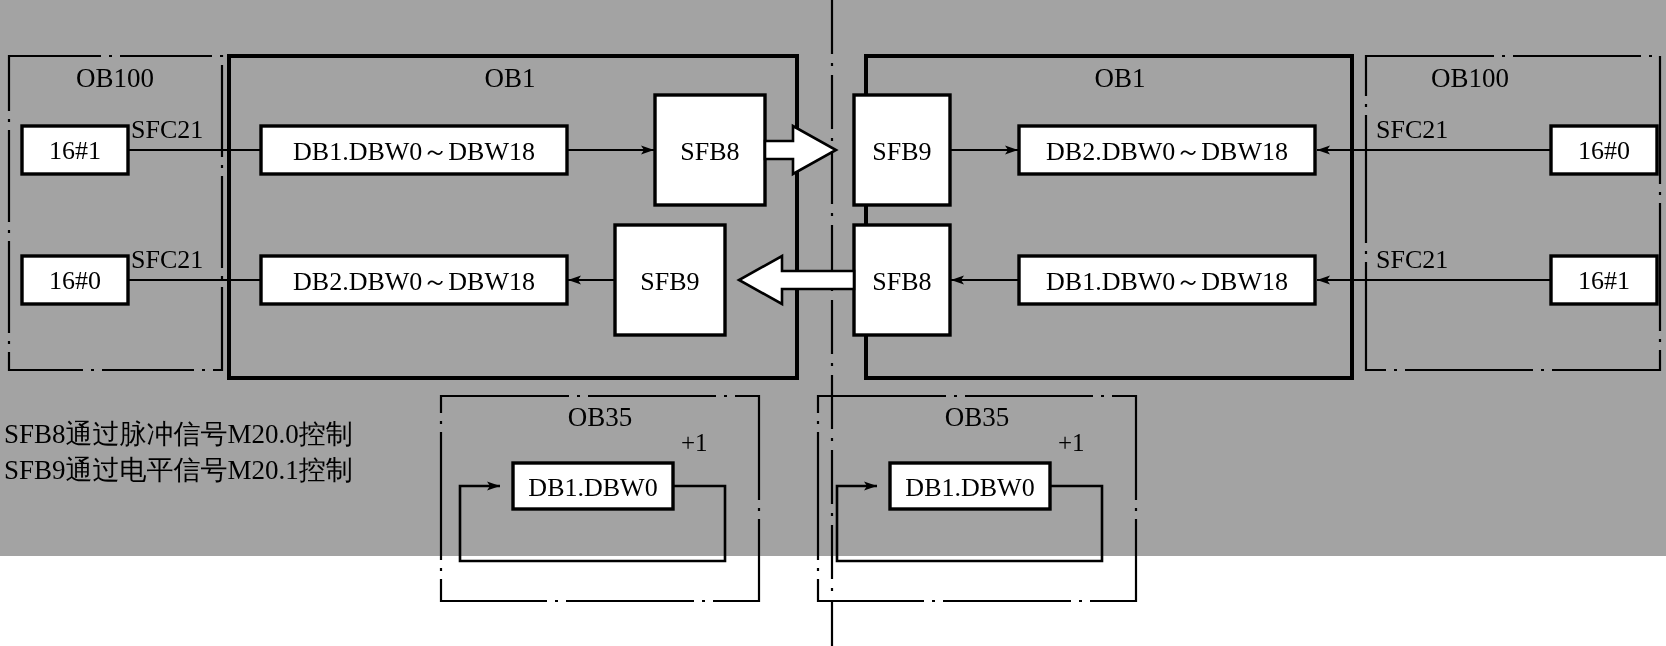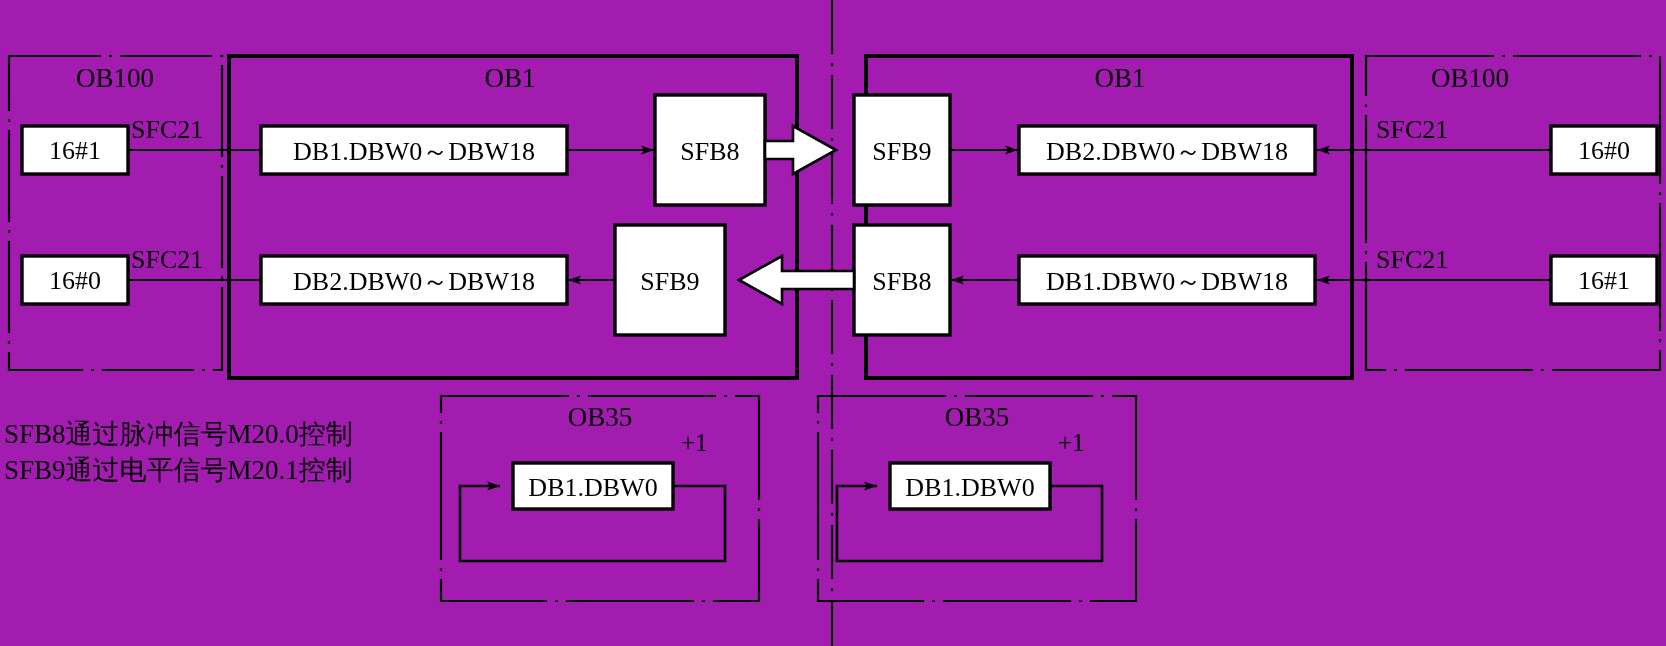--- a/index.html
+++ b/index.html
@@ -1,18 +1,18 @@
 <!DOCTYPE html>
 <html><head>
 <meta charset="utf-8">
 <style>
   html,body{margin:0;padding:0;background:#ffffff;}
   body{width:1666px;height:646px;overflow:hidden;
        font-family:"Liberation Serif","DejaVu Serif",serif;}
-  #stage{position:relative;width:1666px;height:646px;background:#a21caf;}
+  #stage{position:relative;width:1666px;height:556px;background:#a3a3a3;}
   svg{display:block;}
   .lbl{font-family:"Liberation Serif","DejaVu Serif",serif;fill:#000;}
 </style>
 </head>
 <body>
 
 <div id="stage">
 <svg width="1666" height="646" viewBox="0 0 1666 646">
 
   <defs>

